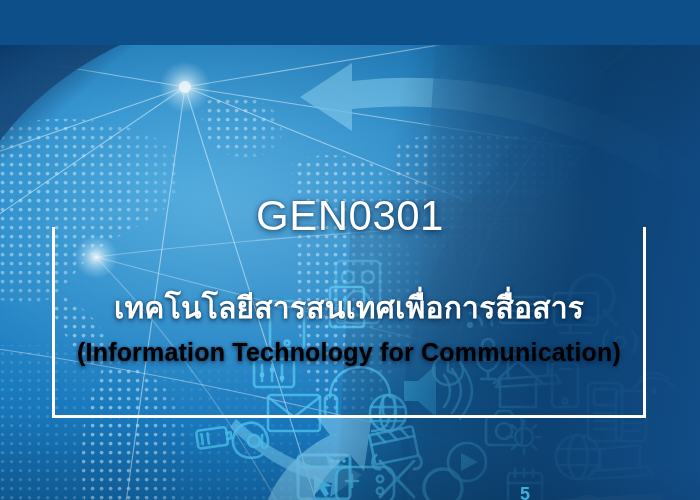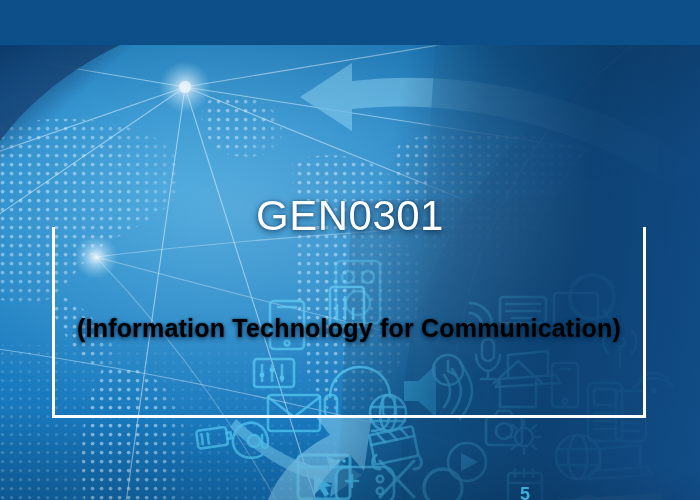--- a/index.html
+++ b/index.html
@@ -543,20 +543,21 @@
 
   <div id="frame" style="clip-path: polygon(0px 0px, 0px 0px, 0px 4px, 594px 4px, 594px 0px, 100% 0px, 100% 100%, 0px 100%);"></div>
 
   <svg id="frame-gap" viewBox="0 0 220 18" preserveAspectRatio="none">
     <rect x="0" y="0" width="220" height="18" fill="#2a8fcb" fill-opacity="0"></rect>
   </svg>
 
   <div id="course-code">GEN0301</div>
 
   <div id="text-block">
+    <div id="title-th">เทคโนโลยีสารสนเทศเพื่อการสื่อสาร</div>
     <div id="title-en">(Information Technology for Communication)</div>
   </div>
 
   <div style="position:absolute;left:508px;top:438px;width:34px;height:22px;
               display:flex;align-items:center;justify-content:center;
               color:#4bc0ee;font-size:18px;font-weight:700;opacity:.85;z-index:30;">5</div>
 
 </div>
 
 </body></html>

